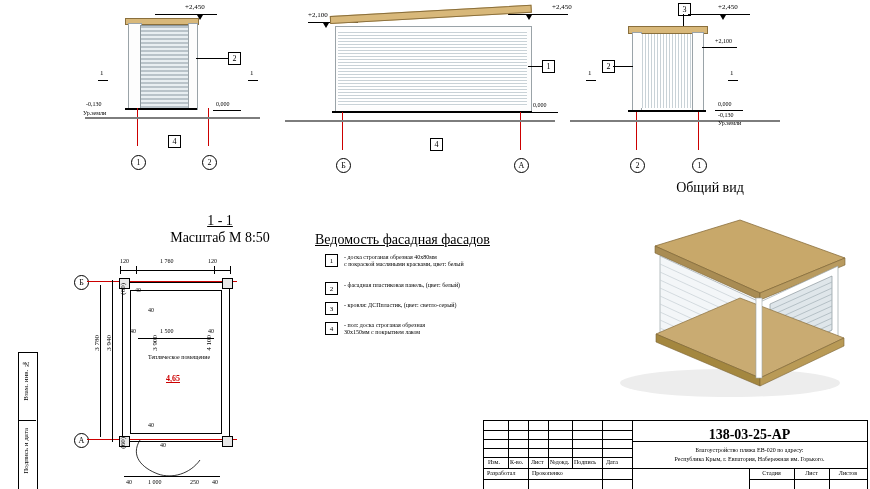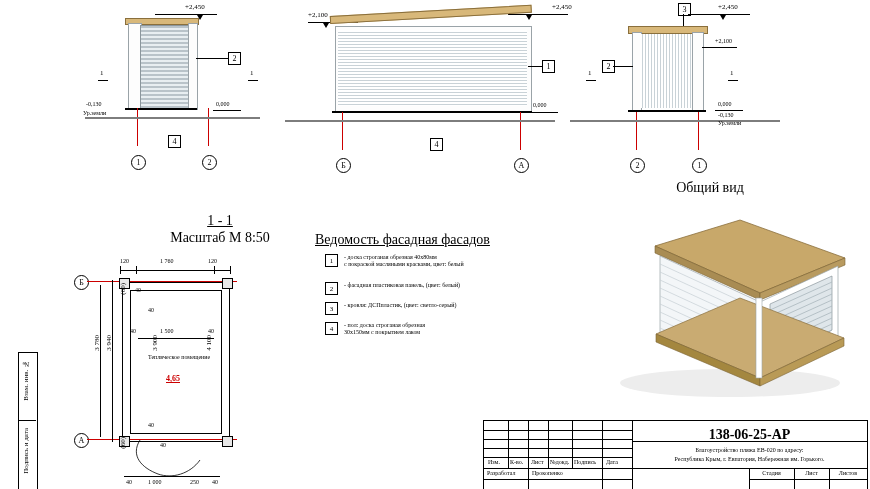--- a/index.html
+++ b/index.html
@@ -329,21 +329,21 @@
     <div class="ln" style="left:118px;top:0;width:1px;height:22px;"></div>
     <div class="ln" style="left:0;top:11px;width:148px;height:1px;"></div>
     <div class="abs txt6" style="left:3px;top:2px;">Разработал</div>
     <div class="abs txt6" style="left:48px;top:2px;">Прокопенко</div>
   </div>
 
   <div class="ln" style="left:148px;top:0;width:1px;height:69px;"></div>
   <div class="ln" style="left:148px;top:20px;width:235px;height:1px;"></div>
   <div class="ln" style="left:148px;top:47px;width:235px;height:1px;"></div>
 
-  <div class="abs txt9 ctr" style="left:148px;top:6px;width:235px;font-weight:bold;">138-06-25-АР</div>
+  <div class="abs txt9 ctr" style="left:148px;top:6px;width:235px;font-weight:bold;">138-03-25-АР</div>
   <div class="abs txt6 ctr" style="left:148px;top:26px;width:235px;">Благоустройство пляжа ЕВ-020 по  адресу:</div>
   <div class="abs txt6 ctr" style="left:148px;top:35px;width:235px;">Республика  Крым, г. Евпатория, Набережная им. Горького.</div>
 
   <div class="ln" style="left:265px;top:47px;width:1px;height:22px;"></div>
   <div class="ln" style="left:310px;top:47px;width:1px;height:22px;"></div>
   <div class="ln" style="left:345px;top:47px;width:1px;height:22px;"></div>
   <div class="ln" style="left:265px;top:58px;width:118px;height:1px;"></div>
   <div class="abs txt6 ctr" style="left:265px;top:49px;width:45px;">Стадия</div>
   <div class="abs txt6 ctr" style="left:310px;top:49px;width:35px;">Лист</div>
   <div class="abs txt6 ctr" style="left:345px;top:49px;width:38px;">Листов</div>

